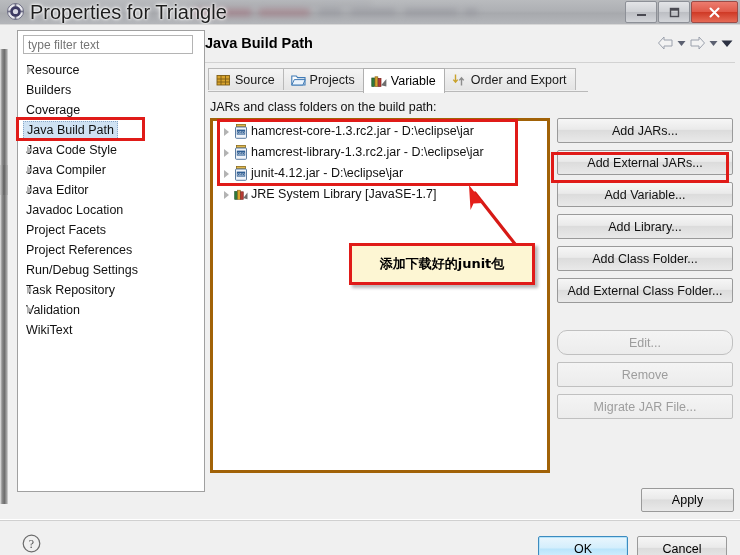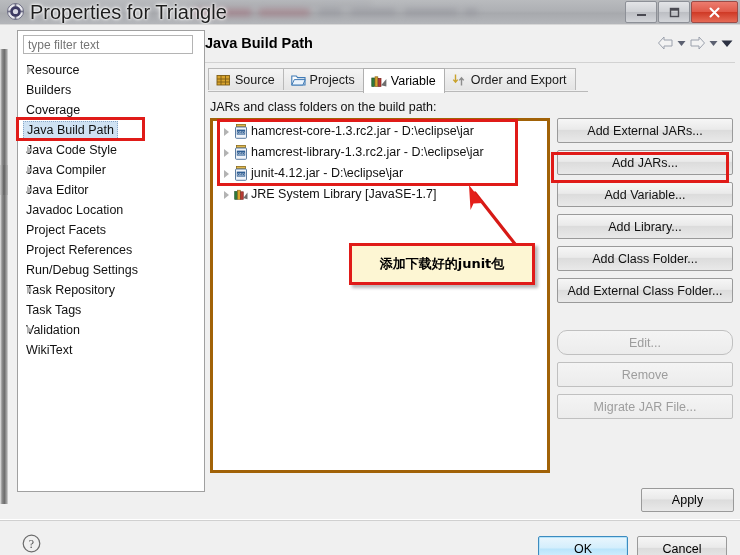--- a/index.html
+++ b/index.html
@@ -257,21 +257,20 @@
           <div class="titem"><span class="lbl">Coverage</span></div>
           <div class="titem sel"><span class="lbl">Java Build Path</span></div>
           <div class="titem"><span class="twist"></span><span class="lbl">Java Code Style</span></div>
           <div class="titem"><span class="twist"></span><span class="lbl">Java Compiler</span></div>
           <div class="titem"><span class="twist"></span><span class="lbl">Java Editor</span></div>
           <div class="titem"><span class="lbl">Javadoc Location</span></div>
           <div class="titem"><span class="lbl">Project Facets</span></div>
           <div class="titem"><span class="lbl">Project References</span></div>
           <div class="titem"><span class="lbl">Run/Debug Settings</span></div>
           <div class="titem"><span class="twist"></span><span class="lbl">Task Repository</span></div>
-          <div class="titem"><span class="lbl">Task Tags</span></div>
           <div class="titem"><span class="twist"></span><span class="lbl">Validation</span></div>
           <div class="titem"><span class="lbl">WikiText</span></div>
         </div>
     </div>
 
     <div class="right">
 
       <div class="pagetitle">Java Build Path</div>
 
       <div class="navrow">
@@ -353,22 +352,22 @@
             <div class="jrow"><span class="jt"></span><svg class="jicon" viewBox="0 0 16 15">
                 <rect x="0.8" y="4" width="3" height="9" fill="#2f7a3a" stroke="#1d4f25" stroke-width="0.7"></rect>
                 <rect x="4.2" y="2.6" width="3" height="10.4" fill="#d8a32c" stroke="#8a6417" stroke-width="0.7"></rect>
                 <rect x="7.6" y="4.4" width="3" height="8.6" fill="#b83a33" stroke="#76231e" stroke-width="0.7"></rect>
                 <path d="M10.6 11.5 L15.4 5.2 L15.4 13 Z" fill="#6e6e6e"></path>
               </svg><span>JRE System Library [JavaSE-1.7]</span></div>
           </div>
       </div>
 
       <div class="btncol" id="btncol">
+          <div class="btn">Add JARs...</div>
           <div class="btn">Add External JARs...</div>
-          <div class="btn">Add JARs...</div>
           <div class="btn">Add Variable...</div>
           <div class="btn">Add Library...</div>
           <div class="btn">Add Class Folder...</div>
           <div class="btn">Add External Class Folder...</div>
           <div class="btn disabled gap">Edit...</div>
           <div class="btn disabled">Remove</div>
           <div class="btn disabled">Migrate JAR File...</div>
         </div>
     </div>
 

